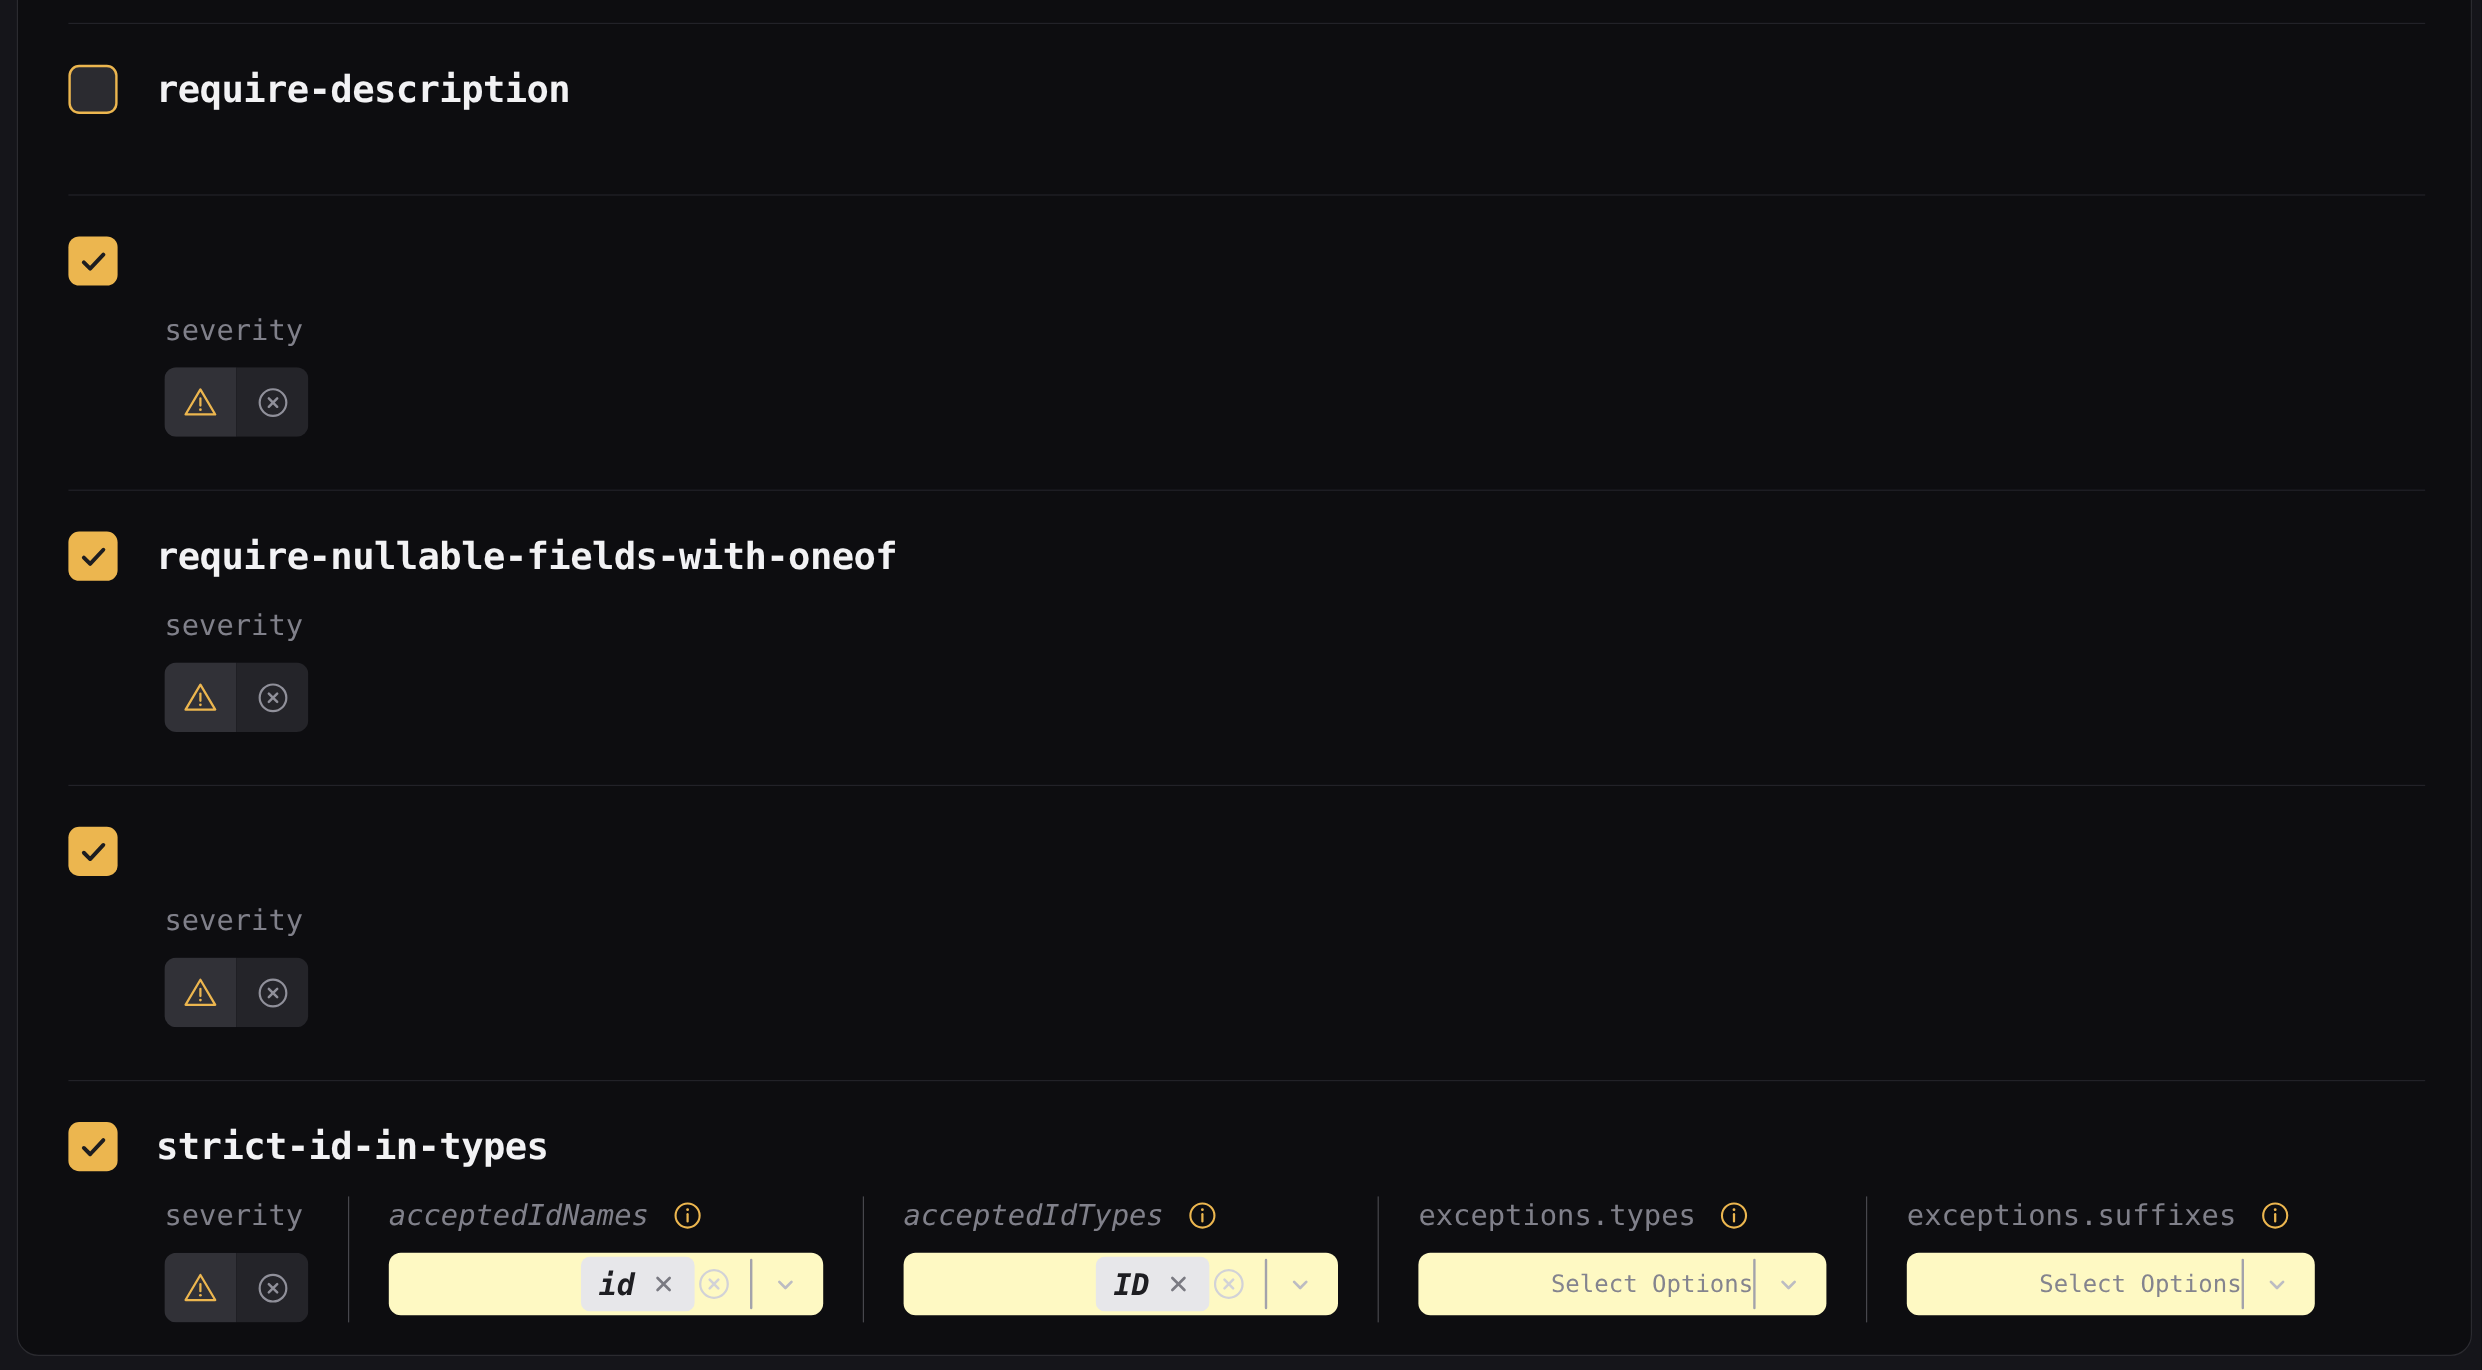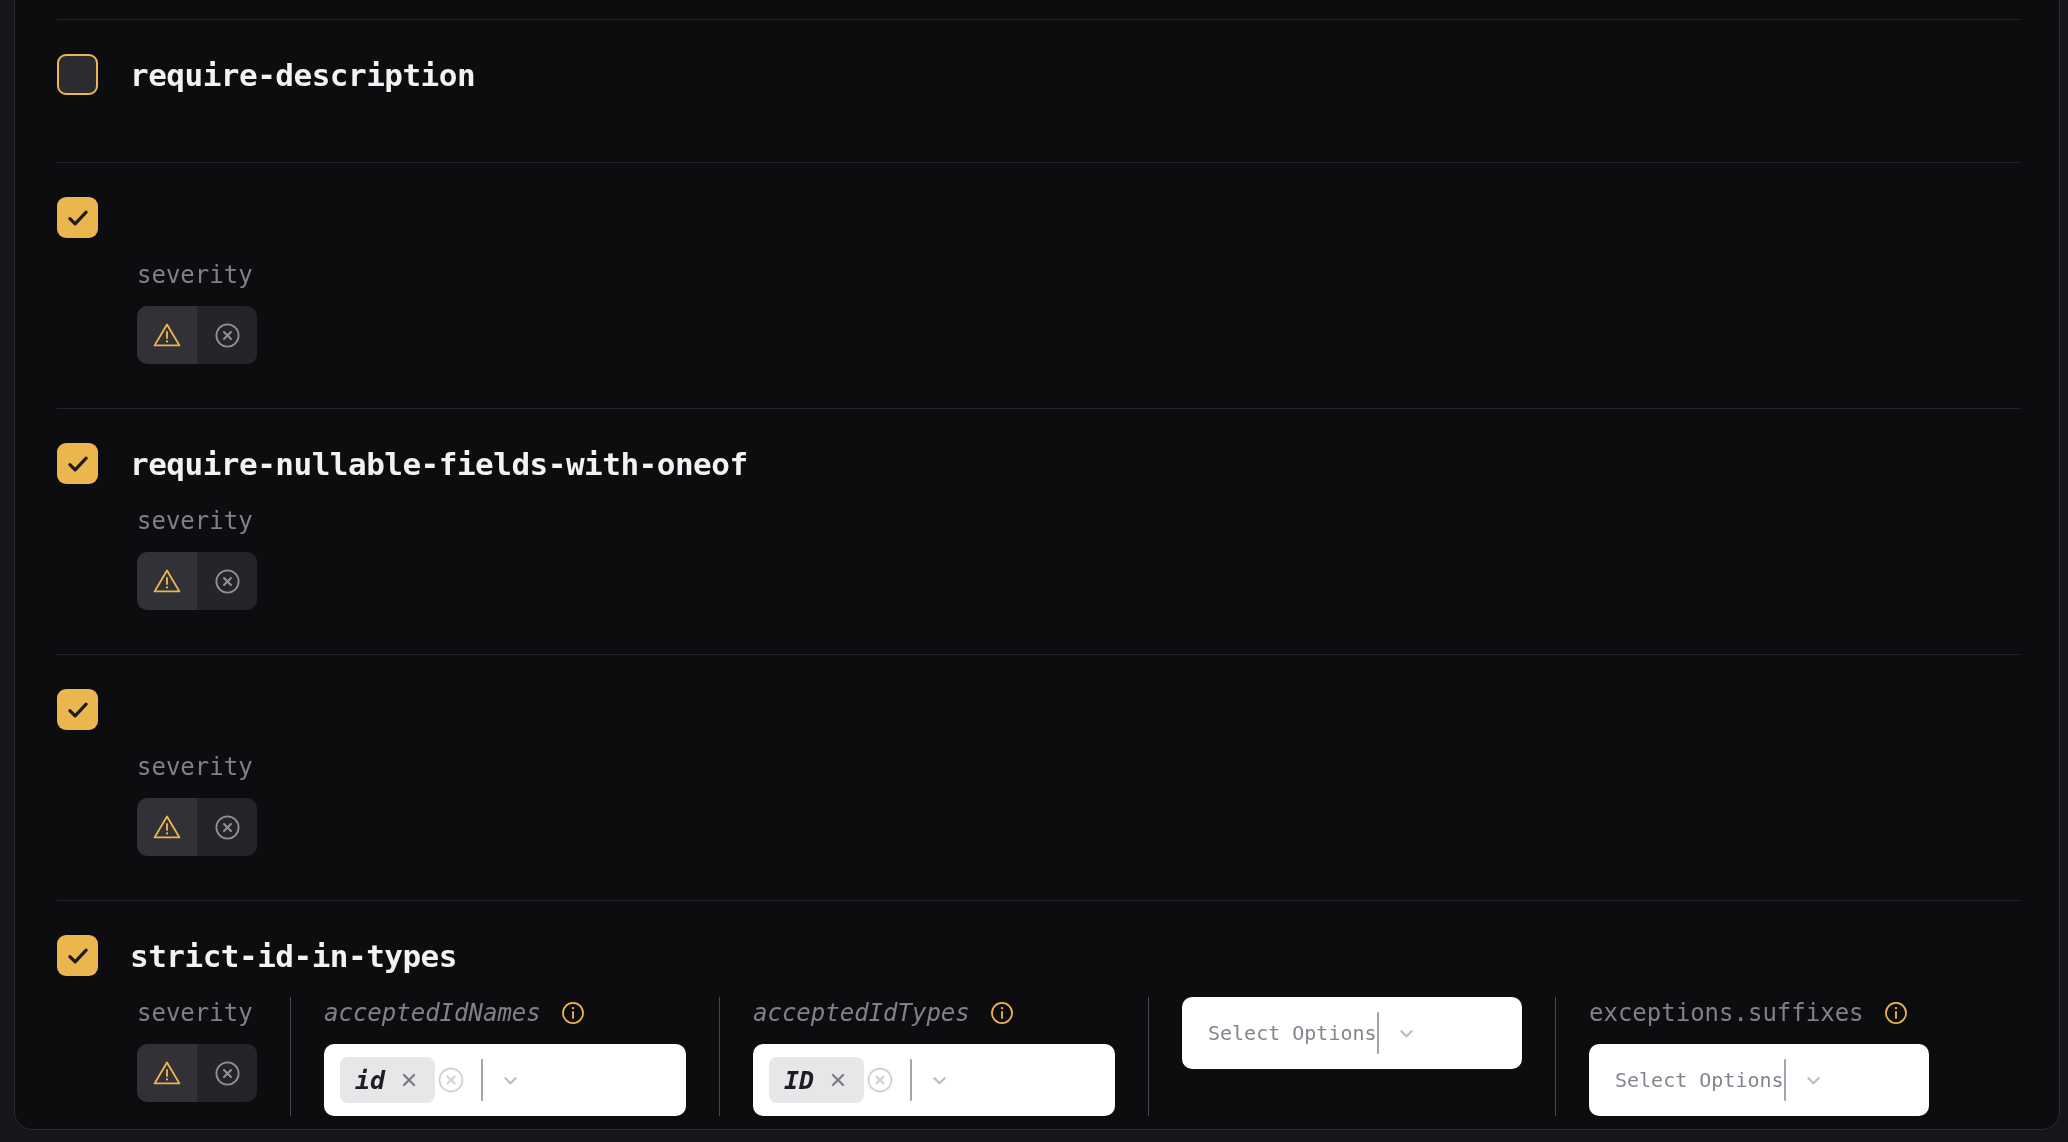--- a/index.html
+++ b/index.html
@@ -48,22 +48,22 @@
     display:flex; width:120px; height:58px; border-radius:10px; overflow:hidden;
     flex:0 0 auto;
   }
   .seg-btn {
     width:60px; height:58px; border:none; margin:0; padding:0;
     display:flex; align-items:center; justify-content:center;
     background:#242429; cursor:pointer;
   }
   .seg-btn.active { background:#313137; }
   .select {
-    height:72px; border-radius:10px; background:#ffffff;
-    display:flex; align-items:center; justify-content:flex-start;
+    height:52px; border-radius:10px; background:#fef9c3;
+    display:flex; align-items:center; justify-content:flex-end;
     padding:0 18px 0 16px; box-sizing:border-box; cursor:pointer;
   }
   .sel-left { display:flex; align-items:center; gap:12px; overflow:hidden; }
   .sel-right { display:flex; align-items:center; gap:14px; flex:0 0 auto; }
   .sel-div { width:2px; height:42px; background:#a3a3ab; border-radius:1px; }
   .chip {
     display:flex; align-items:center; gap:13px;
     background:#e7e7ea; border-radius:8px; height:46px; padding:0 15px;
   }
   .chip-text { font-size:25px; font-weight:bold; color:#1e1e22; }
@@ -298,20 +298,30 @@
         <span class="icon chev">
           <svg width="27" height="27" viewBox="0 0 24 24" fill="none">
             <path d="M7.5 10 L12 14.5 L16.5 10" stroke="#bcbcc2" stroke-width="2" stroke-linecap="round" stroke-linejoin="round"></path>
           </svg>
         </span>
       </div>
     </div>
   </div>
           <div class="vdiv"></div>
           <div class="col col-c">
+    <div class="label-row">
+      <span class="opt-label">exceptions.types</span>
+      <span class="info">
+        <svg width="28" height="28" viewBox="0 0 24 24" fill="none">
+          <circle cx="12" cy="12" r="8.6" stroke="#ecb64f" stroke-width="1.5"></circle>
+          <line x1="12" y1="11" x2="12" y2="16.2" stroke="#ecb64f" stroke-width="1.6" stroke-linecap="round"></line>
+          <circle cx="12" cy="7.8" r="1.0" fill="#ecb64f"></circle>
+        </svg>
+      </span>
+    </div>
     <div class="select">
       <div class="sel-left">
                 <span class="placeholder">Select Options</span>
               </div>
       <div class="sel-right">
 
         <span class="sel-div"></span>
         <span class="icon chev">
           <svg width="27" height="27" viewBox="0 0 24 24" fill="none">
             <path d="M7.5 10 L12 14.5 L16.5 10" stroke="#bcbcc2" stroke-width="2" stroke-linecap="round" stroke-linejoin="round"></path>

